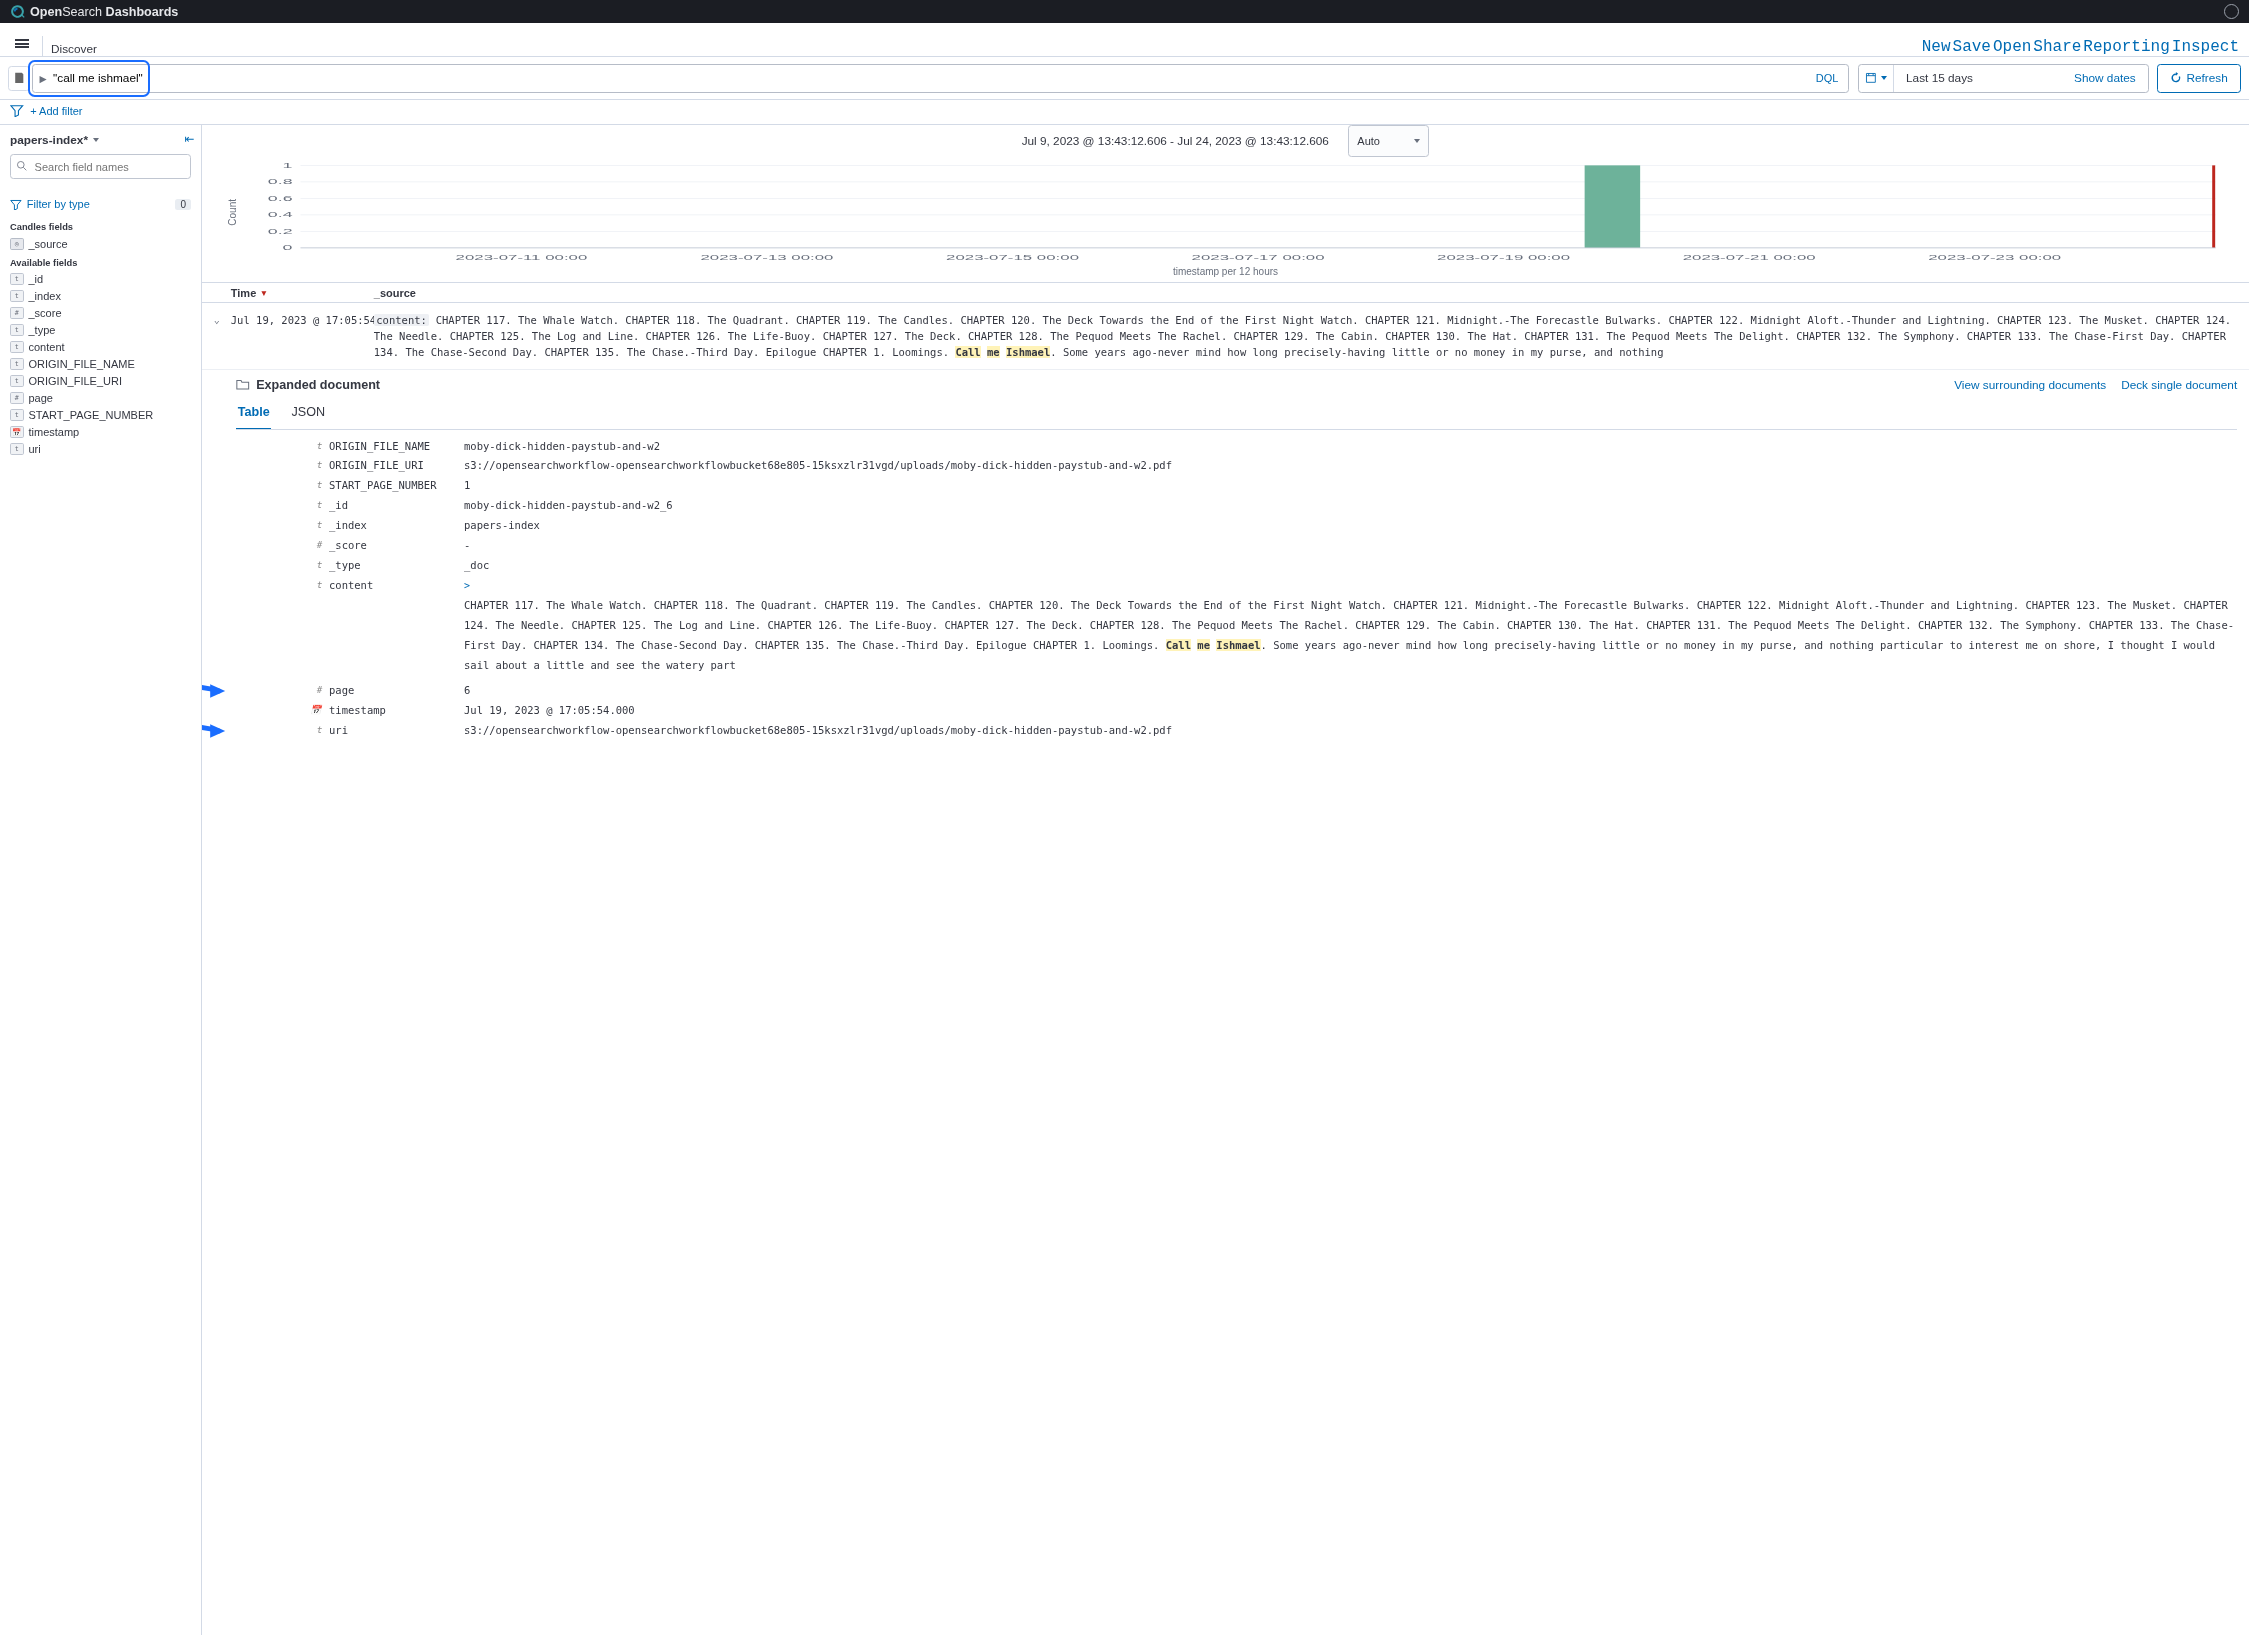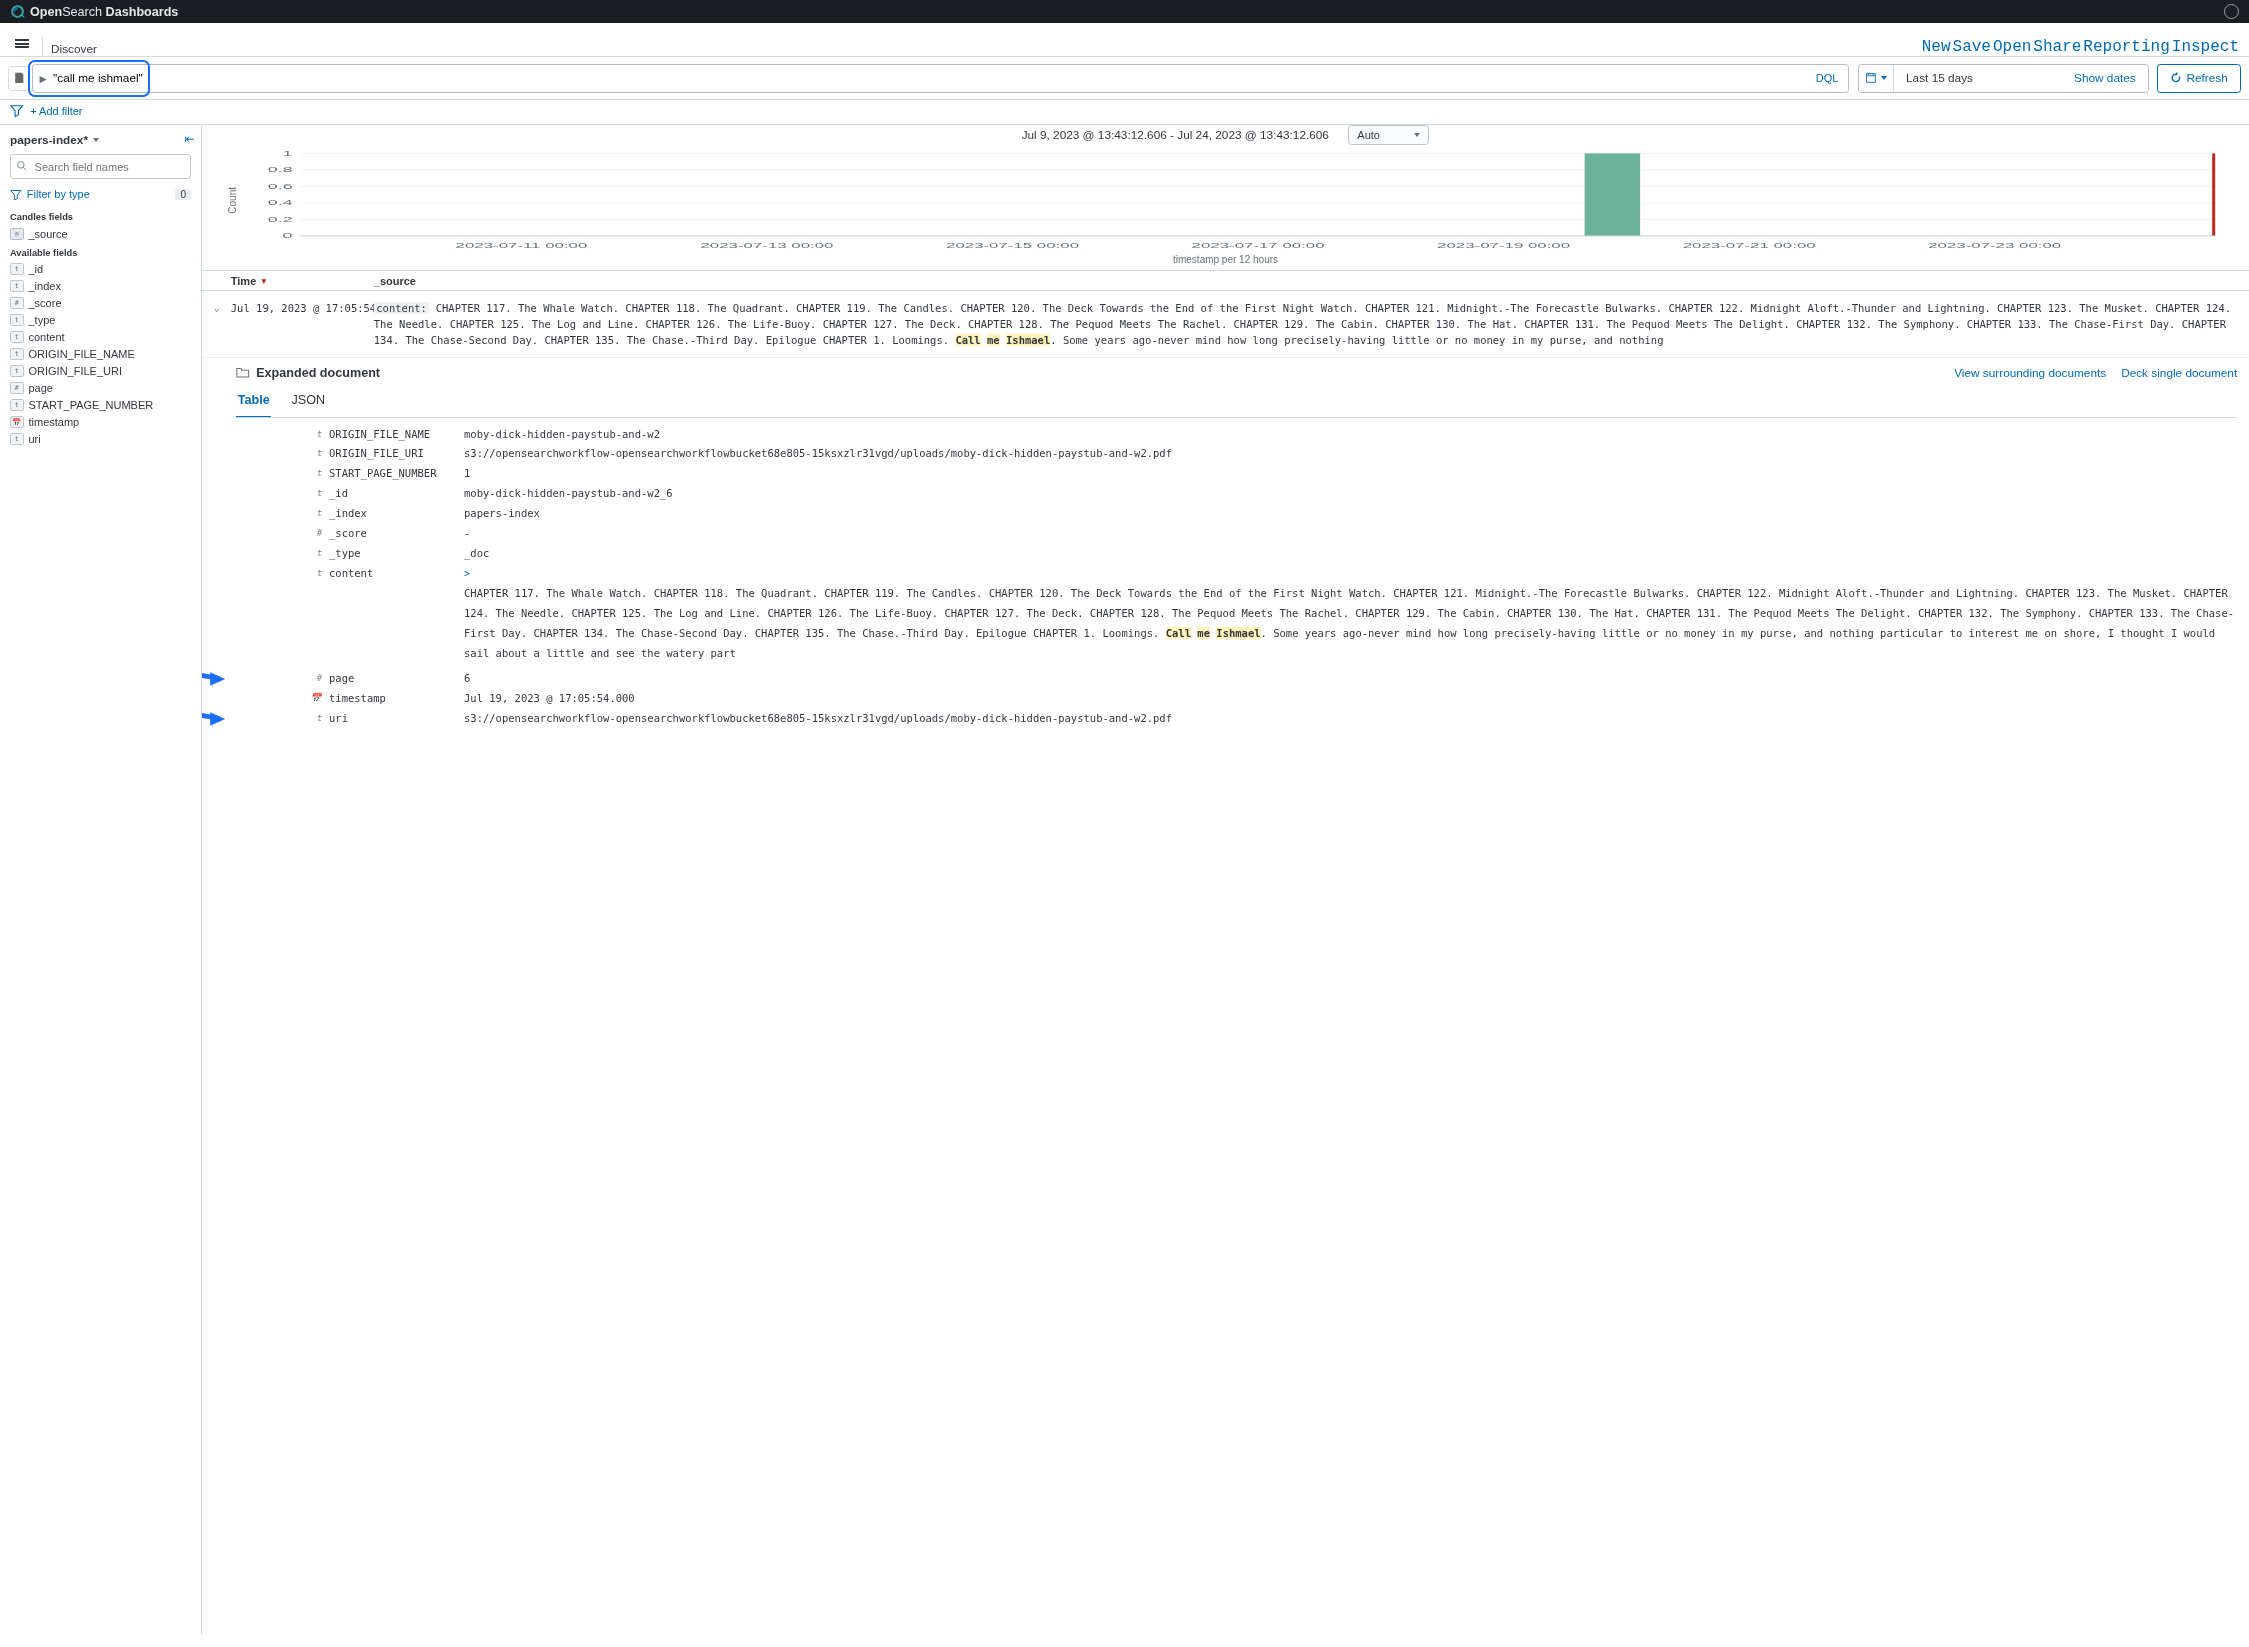--- a/index.html
+++ b/index.html
@@ -46,38 +46,38 @@
     .filterbar .add { color:#006bb4; cursor:pointer; }
 
     
     .main { display:flex; height: calc(100vh - 34px - 32px - 44px - 27px); }
 
     
     .sidebar { width:202px; border-right:0.8px solid #d3dae6; padding:8.4px 10px; position:relative; background:#fff; }
     .sidebar .collapse { position:absolute; right:6.7px; top:6.7px; color:#006bb4; font-size:11.8px; cursor:pointer; }
     .index-picker { display:flex; align-items:center; gap:5px; font-weight:700; margin-bottom:6.7px; cursor:pointer; }
     .index-picker .chev { font-size:9.3px; color:#69707d; }
-    .field-search { position:relative; margin-bottom:6px; }
+    .field-search { position:relative; margin-bottom:16px; }
     .field-search input { width:100%; height:25px; padding:0 6.7px 0 23.6px; border:0.8px solid #c0c6d1; border-radius:3.4px; font-size:11px; outline:none; }
     .field-search .mag { position:absolute; left:5.9px; top:5.9px; width:11.8px; height:11.8px; fill:#7d838f; }
     .filter-type { display:flex; align-items:center; justify-content:space-between; color:#006bb4; font-size:11px; padding:3.4px 0 6.7px; cursor:pointer; }
     .filter-type .funnel2 { width:11.8px; height:11.8px; fill:#006bb4; margin-right:5px; }
     .filter-type .count { background:#e9edf2; color:#343741; border-radius:2.5px; padding:0 5px; font-size:10px; }
     .side-heading { font-size:9.3px; font-weight:700; margin:5px 0 3.4px; }
     .field-list { list-style:none; }
     .field-list li { display:flex; align-items:center; gap:5px; padding:2.5px 0; font-size:11px; cursor:pointer; }
     .ftype { width:13.5px; height:11.8px; border:0.8px solid #c0c6d1; background:#f0f2f5; font-size:6.7px; display:flex; align-items:center; justify-content:center; border-radius:1.7px; color:#6a6f7a; font-family:monospace; }
     .ftype.src { border-color:#b6bcc7; background:#e7e9ee; }
 
     
     .content { flex:1; overflow:auto; padding:0 0 34px; }
     .hits { text-align:center; font-size:12.6px; margin:8.4px 0 1.7px; }
     .hits b { font-weight:700; }
     .range-row { display:flex; justify-content:center; align-items:center; gap:19px; font-size:11.8px; color:#343741; margin-bottom:5px; }
-    .range-row .auto { border:0.8px solid #c0c6d1; border-radius:3.4px; height:20px; padding:0 8.4px; display:flex; align-items:center; gap:34px; cursor:pointer; background:#fbfcfd; font-size:11px; }
+    .range-row .auto { border:0.8px solid #c0c6d1; border-radius:3.4px; height:32px; padding:0 8.4px; display:flex; align-items:center; gap:34px; cursor:pointer; background:#fbfcfd; font-size:11px; }
     .range-row .auto .chev { font-size:8.4px; color:#69707d; }
 
     .chart-wrap { display:flex; padding:0 25px 0 25px; }
     .y-rot { writing-mode: vertical-rl; transform: rotate(180deg); font-size:10px; color:#69707d; align-self:center; margin-right:3.4px; }
     .chart { flex:1; position:relative; height:101px; }
     .chart svg { width:100%; height:100%; }
     .xaxis-label { text-align:center; font-size:10px; color:#69707d; margin:3.4px 0 5px; }
 
     .table-head { display:flex; padding:3.4px 11.8px; border-top:0.8px solid #d3dae6; border-bottom:0.8px solid #d3dae6; font-size:11px; font-weight:700; }
     .table-head .time { width:143px; display:flex; align-items:center; gap:3.4px; }

